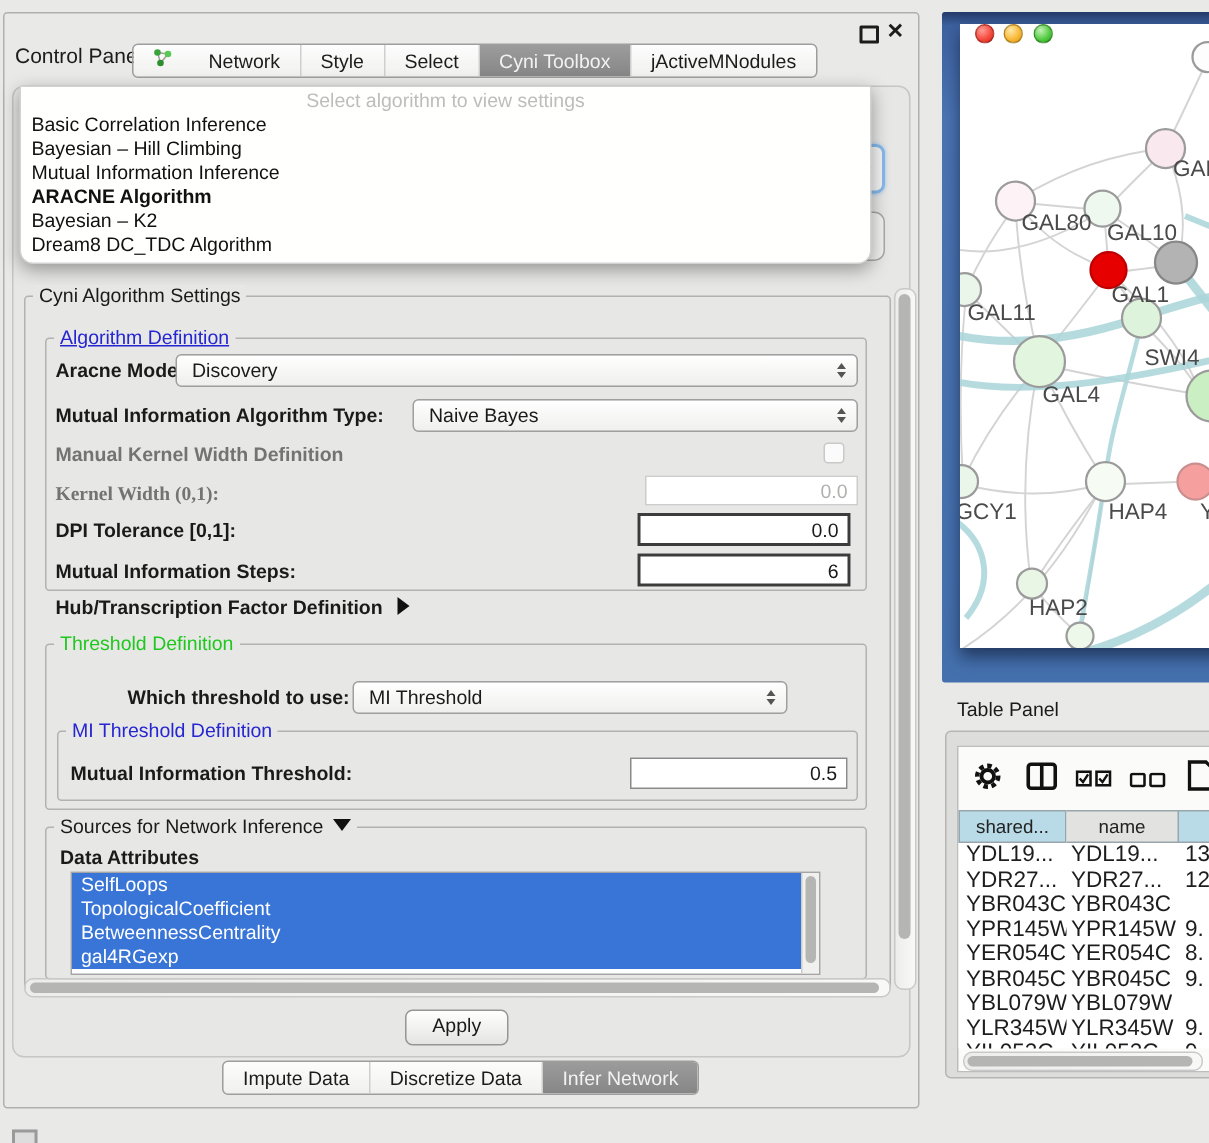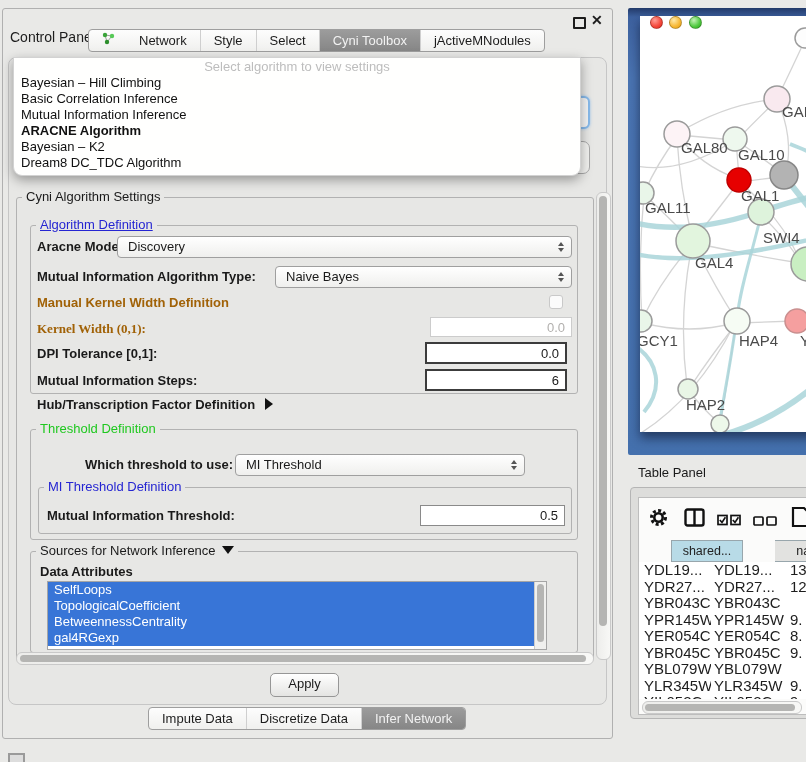--- a/index.html
+++ b/index.html
@@ -32,21 +32,21 @@
   .pitem{height:16px;line-height:16px;font-size:13px;padding-left:7px;color:#111;}
   .pitem.ph{height:17px;line-height:17px;text-align:center;padding-left:0;color:#bdbdbd;}
   .pitem.sel{font-weight:bold;}
   
   .grp{border:1px solid #b2b2b2;border-radius:3px;}
   .legend{position:absolute;height:14px;line-height:14px;font-size:13px;
           background:#e7e7e5;padding:0 4px;white-space:nowrap;}
   .legend.blue{color:#2525d2;}
   .legend.green{color:#1fc81f;}
   .lbl{height:16px;line-height:16px;font-size:13px;font-weight:bold;white-space:nowrap;}
-  .lbl.dis{color:#a16207;}
+  .lbl.dis{color:#737373;}
   .combo{background:linear-gradient(#ffffff,#efefed);border:1px solid #9f9f9f;border-radius:4px;
          font-size:13px;line-height:20px;padding-left:10px;box-sizing:border-box;}
   .stepper{position:absolute;right:7px;top:50%;transform:translateY(-50%);}
   .stepper .u{width:0;height:0;border-left:3.5px solid transparent;border-right:3.5px solid transparent;
               border-bottom:4.5px solid #555;margin-bottom:2px;}
   .stepper .d{width:0;height:0;border-left:3.5px solid transparent;border-right:3.5px solid transparent;
               border-top:4.5px solid #555;}
   .field{background:#fff;border:1px solid #8a8a8a;font-size:13px;line-height:19px;
          text-align:right;padding-right:6px;box-sizing:border-box;}
   .field.dark{border:2px solid #3c3c3c;}
@@ -74,21 +74,21 @@
   .netlabel{font-family:"Liberation Sans",sans-serif;font-size:15px;fill:#4a4a4a;}
   .eg{stroke:#d4d4d4;stroke-width:1.3;fill:none;}
   .et{stroke:#a9d5d9;fill:none;opacity:.85;}
   
   .tp-title{left:628px;top:458px;width:178px;height:29px;line-height:29px;font-size:13px;padding-left:10px;}
   .tp-outer{left:630px;top:487px;width:210px;height:230px;background:#dddddb;
             border:1px solid #b5b5b5;border-radius:4px;}
   .tp-inner{left:638px;top:497px;width:220px;height:216px;background:#fbfbfa;border:1px solid #bdbdbd;}
   .th-row{left:639px;top:540px;height:22px;display:flex;}
   .th{box-sizing:border-box;border-right:1px solid #98a6ac;border-top:1px solid #98a6ac;
-      border-bottom:1px solid #98a6ac;font-size:12.5px;line-height:20px;text-align:center;color:#222;margin-left:32px;}
+      border-bottom:1px solid #98a6ac;font-size:12.5px;line-height:20px;text-align:center;color:#222;}
   .rows{left:639px;top:562px;width:230px;height:137px;overflow:hidden;background:#fff;}
   .trow{display:flex;height:16.5px;}
   .td{box-sizing:border-box;font-size:15px;line-height:16.5px;white-space:nowrap;overflow:hidden;color:#1d1d1d;}
   .ticon{position:absolute;}
 </style>
 </head>
 <body>
 
 <div id="screen">
 
@@ -128,22 +128,22 @@
   <div class="abs ghost-combo">
     <div class="stepper">
         <div class="u"></div>
         <div class="d"></div>
       </div>
   </div>
   <div class="abs ghost-box"></div>
 
   <div class="abs popup">
     <div class="pitem ph">Select algorithm to view settings</div>
+    <div class="pitem">Basic Correlation Inference</div>
     <div class="pitem">Bayesian – Hill Climbing</div>
-    <div class="pitem">Basic Correlation Inference</div>
     <div class="pitem">Mutual Information Inference</div>
     <div class="pitem sel">ARACNE Algorithm</div>
     <div class="pitem">Bayesian – K2</div>
     <div class="pitem">Dream8 DC_TDC Algorithm</div>
   </div>
 
   <div class="abs grp" style="left:16px;top:197px;width:576px;height:461px;"></div>
   <div class="legend" style="left:22px;top:190px;">Cyni Algorithm Settings</div>
 
   <div class="abs scroll-track" style="left:596px;top:192px;width:13px;height:466px;">

